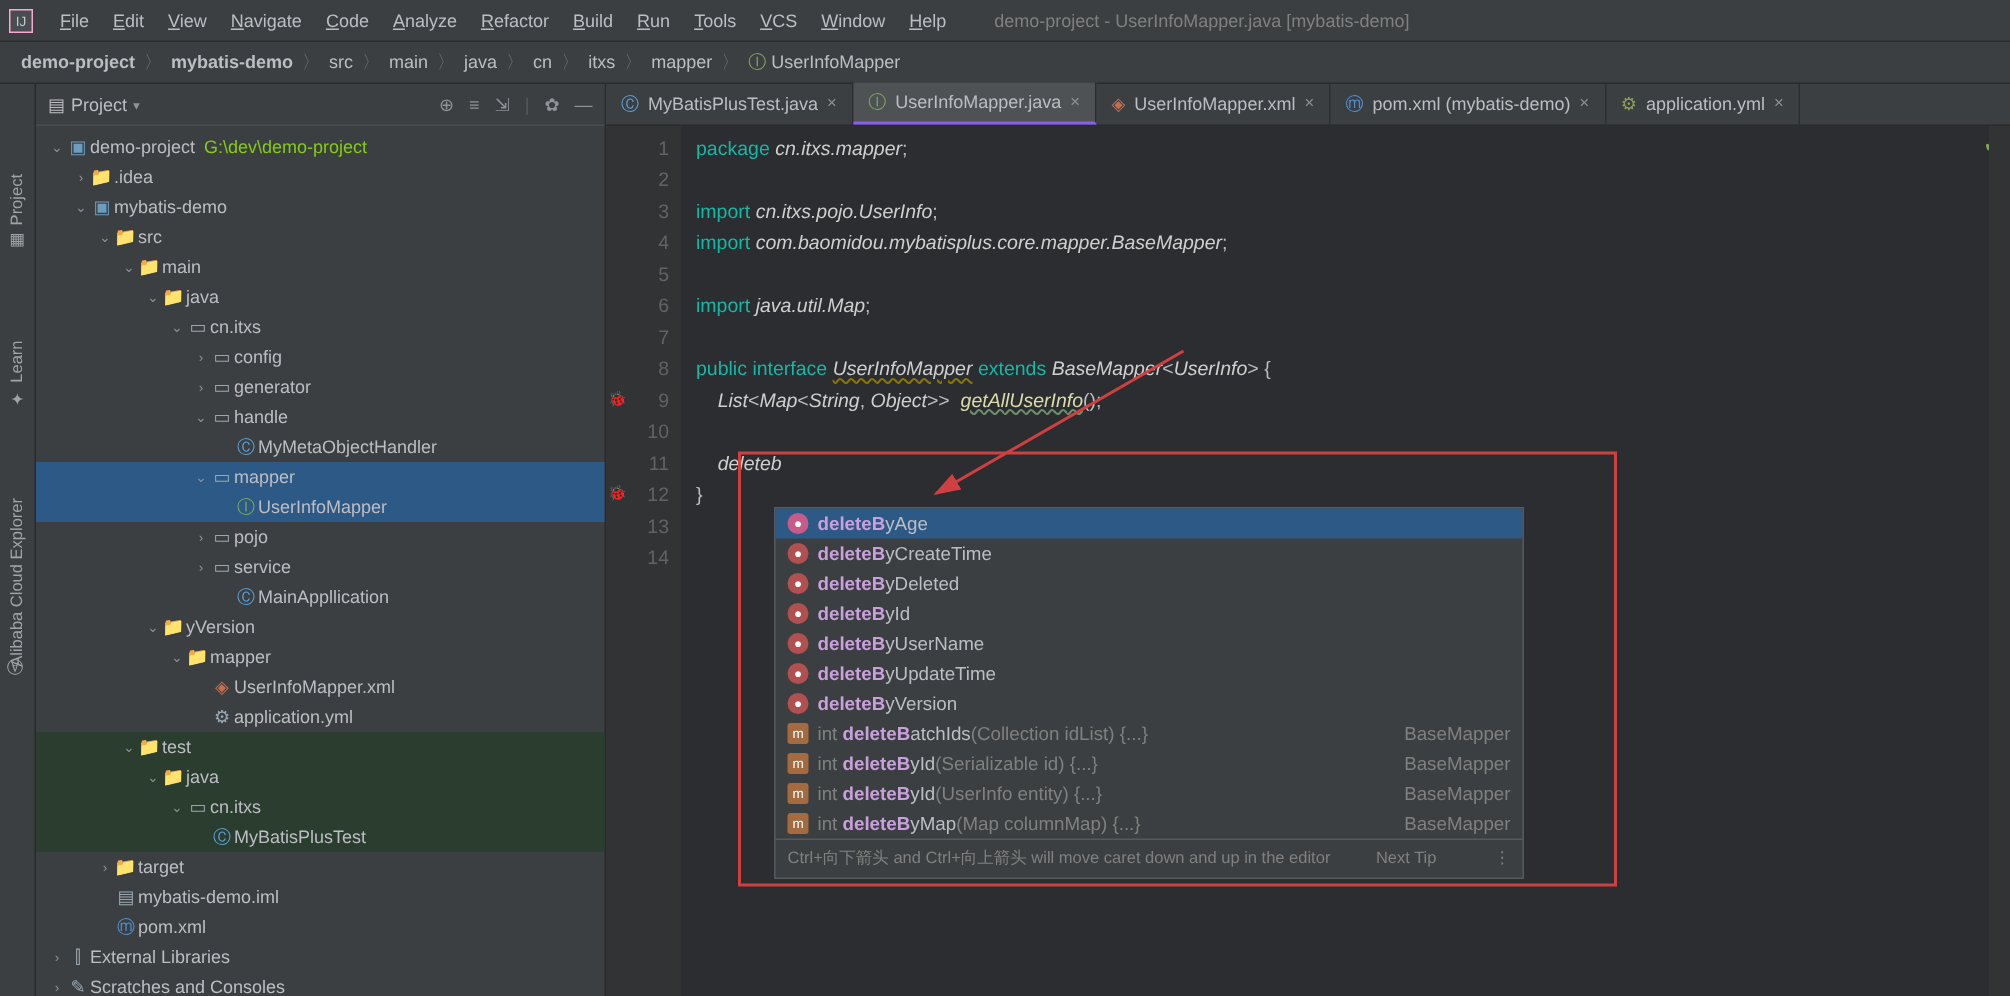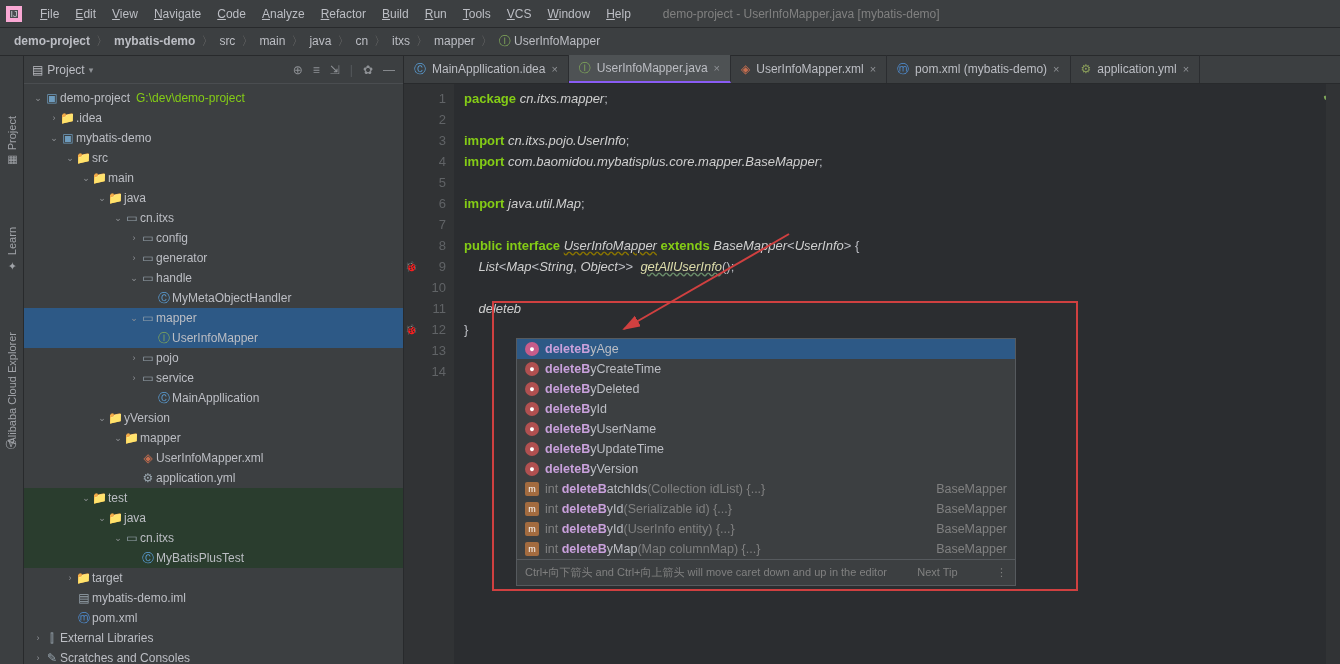--- a/index.html
+++ b/index.html
@@ -1,18 +1,18 @@
 <!DOCTYPE html>
 <html><head>
 <meta charset="utf-8">
 <style>
 * { margin: 0; padding: 0; box-sizing: border-box; font-family: "Segoe UI", Arial, sans-serif; }
 body { background: #2b2d30; color: #bcbec4; font-size: 12px; width: 1340px; height: 664px; overflow: hidden; position: relative; }
 .menubar { height: 28px; background: #3c3f41; display: flex; align-items: center; padding: 0 6px; border-bottom: 1px solid #282a2c; }
-.app-icon { width: 16px; height: 16px; background: #4a4d50; margin-right: 10px; display: flex; align-items: center; justify-content: center; font-size: 9px; color: #c5c9cf; border: 4px solid #f9a8d4; }
+.app-icon { width: 16px; height: 16px; background: #4a4d50; margin-right: 10px; display: flex; align-items: center; justify-content: center; font-size: 9px; color: #c5c9cf; border: 1px solid #f9a8d4; }
 .menu-item { padding: 0 8px; color: #bcbec4; cursor: pointer; }
 .menu-item u { text-decoration: underline; }
 .title-right { margin-left: 24px; color: #808080; }
 .breadcrumb { height: 28px; background: #3c3f41; display: flex; align-items: center; padding: 0 10px; border-bottom: 1px solid #282a2c; }
 .crumb { color: #bcbec4; padding: 0 4px; cursor: pointer; }
 .crumb-sep { color: #6e6e6e; padding: 0 2px; }
 .main { display: flex; height: 608px; }
 .left-gutter { width: 24px; background: #3c3f41; border-right: 1px solid #282a2c; display: flex; flex-direction: column; align-items: center; padding-top: 60px; gap: 60px; }
 .gutter-label { writing-mode: vertical-rl; transform: rotate(180deg); color: #a0a3a8; font-size: 11px; cursor: pointer; display: flex; align-items: center; gap: 4px; }
 .project-panel { width: 380px; background: #3c3f41; display: flex; flex-direction: column; border-right: 1px solid #282a2c; }
@@ -31,21 +31,21 @@
 .editor { flex: 1; background: #2b2d30; display: flex; flex-direction: column; position: relative; }
 .tabs { height: 28px; background: #3c3f41; display: flex; align-items: flex-end; border-bottom: 1px solid #282a2c; }
 .tab { height: 28px; display: flex; align-items: center; padding: 0 10px; gap: 6px; color: #bcbec4; cursor: pointer; border-right: 1px solid #2b2d30; }
 .tab.active { background: #4e5254; border-bottom: 2px solid #8a5cf5; }
 .tab-close { color: #8f9296; font-size: 11px; }
 .code-area { flex: 1; display: flex; font-family: "Consolas", monospace; font-size: 13px; line-height: 21px; position: relative; }
 .gutter { width: 50px; background: #313335; text-align: right; padding: 4px 8px 0 0; color: #606366; position: relative; }
 .gutter-marks { position: absolute; left: 2px; top: 4px; width: 12px; }
 .gmark { height: 21px; display: flex; align-items: center; justify-content: center; }
 .code { flex: 1; padding: 4px 0 0 10px; position: relative; }
-.kw { color: #84cc16; font-weight: bold; }
+.kw { color: #14b8a6; }
 .cls { color: #cfcfcf; font-style: italic; }
 .fn-call { color: #dcdcaa; font-style: italic; }
 .punct { color: #bcbec4; }
 .wave { text-decoration: underline wavy #8b7500; }
 .wave-g { text-decoration: underline wavy #6b8e6b; }
 .redbox { position: absolute; border: 2px solid #d04040; pointer-events: none; }
 .arrow-overlay { position: absolute; pointer-events: none; }
 .popup { position: absolute; background: #3c3f41; border: 1px solid #565a5e; font-family: Consolas, monospace; font-size: 12.5px; }
 .popup-row { display: flex; align-items: center; height: 20px; padding: 0 8px; gap: 6px; }
 .popup-row.sel { background: #2d5986; }
@@ -312,21 +312,21 @@
           </span>
           <span class="tree-label">Scratches and Consoles</span>
         </div>
       </div>
   </div>
 
   <div class="editor">
     <div class="tabs" id="tabs-holder">
         <div class="tab">
           <span style="color:#5a9ed6">Ⓒ</span>
-          <span>MainAppllication.idea</span>
+          <span>MyBatisPlusTest.java</span>
           <span class="tab-close">×</span>
         </div>
         <div class="tab active">
           <span style="color:#7fa65a">Ⓘ</span>
           <span>UserInfoMapper.java</span>
           <span class="tab-close">×</span>
         </div>
         <div class="tab">
           <span style="color:#c76e4f">◈</span>
           <span>UserInfoMapper.xml</span>

